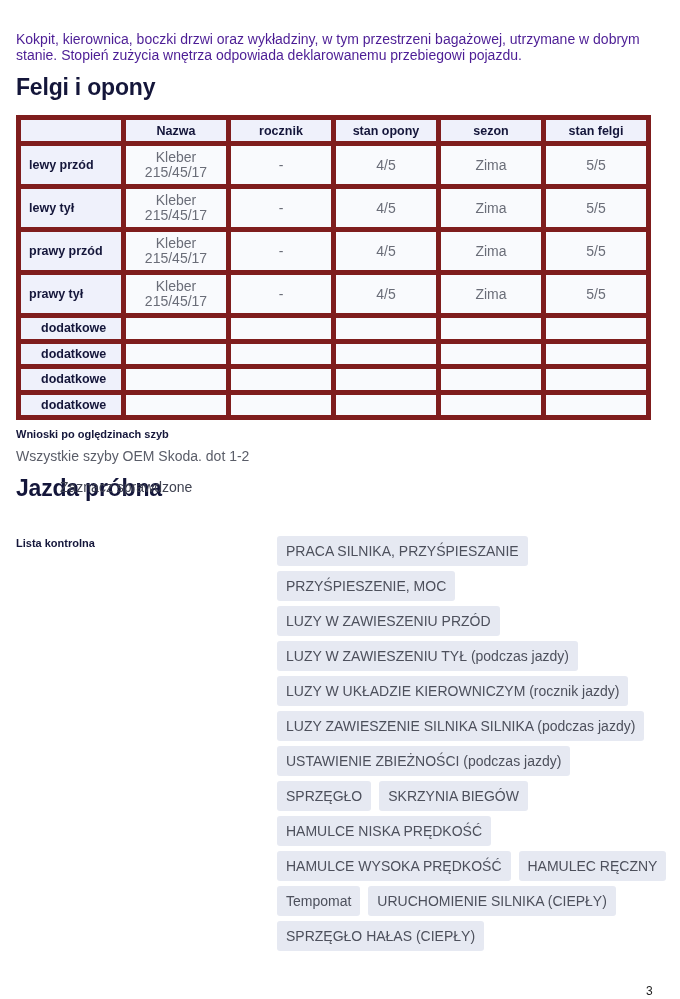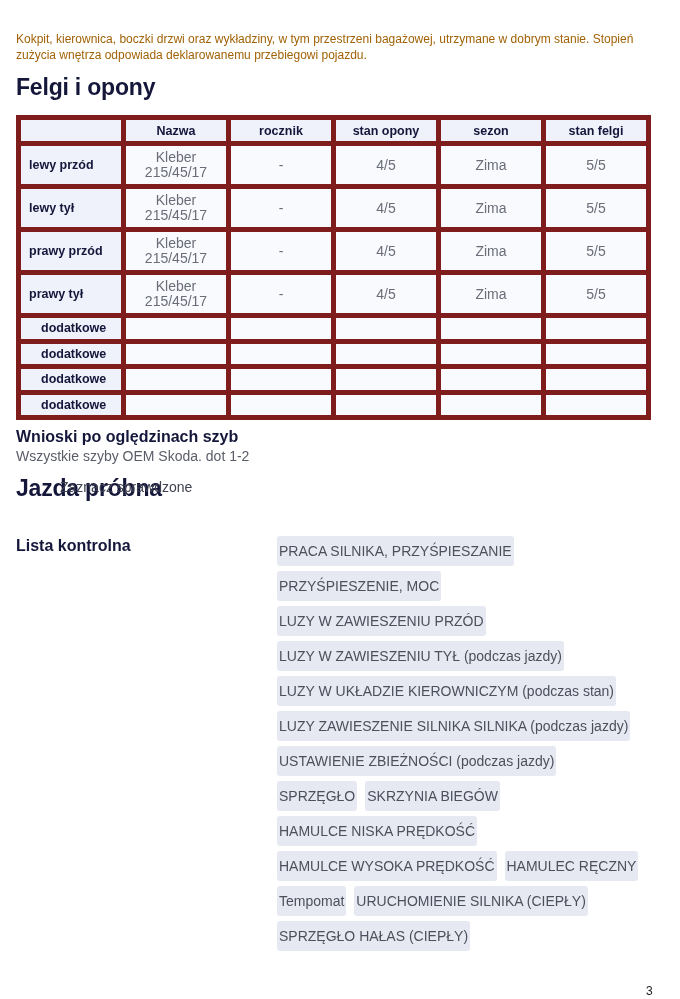--- a/index.html
+++ b/index.html
@@ -1,38 +1,38 @@
 <!DOCTYPE html>
 <html><head>
 <meta charset="utf-8">
 <style>
   * { box-sizing: border-box; margin: 0; padding: 0; }
   html, body { width: 680px; height: 999px; background: #ffffff; overflow: hidden; }
   body { font-family: "Liberation Sans", sans-serif; color: #4a4d5a; position: relative; }
   .page { position: absolute; left: 0; top: 0; width: 680px; height: 999px; }
-  .intro { position: absolute; left: 16px; top: 31px; width: 640px; font-size: 12px; line-height: 16px; color: #a16207; }
+  .intro { position: absolute; left: 16px; top: 31px; width: 640px; font-size: 14px; line-height: 16px; color: #4c1d95; }
   .h1 { position: absolute; left: 16px; font-size: 23px; font-weight: bold; color: #14163a; letter-spacing: -0.2px; }
   .h1.felgi { top: 74px; }
   .h1.jazda { top: 475px; }
   table.tires { position: absolute; left: 16px; top: 115px; width: 630px; border-collapse: collapse; table-layout: fixed; font-size: 14px; }
   table.tires td, table.tires th { border: 5px solid #7f1d1d; text-align: center; vertical-align: middle; }
   table.tires th { background: #eff1fb; color: #14163a; font-weight: bold; font-size: 12.5px; height: 26px; }
   table.tires td { background: #f9fafd; color: #6a6d78; }
   table.tires td.rowhead { background: #eff1fb; color: #14163a; font-weight: bold; font-size: 12.5px; text-align: left; padding-left: 8px; }
   table.tires tr.main td { height: 43px; line-height: 15px; }
   table.tires tr.extra td { height: 25.5px; padding-left: 20px; }
-  .sub-h { position: absolute; left: 16px; font-size: 16px; font-weight: bold; color: #14163a; }
+  .sub-h { position: absolute; left: 16px; font-size: 11px; font-weight: bold; color: #14163a; }
   .sub-h.szyby { top: 428px; }
   .sub-h.lista { top: 537px; text-align: center; }
   .plain { position: absolute; left: 16px; font-size: 14px; color: #5a5d68; }
   .plain.szyby { top: 448px; }
   .plain.jazda { top: 479px; color: #3f4250; margin-left: 44px; }
   .chips { position: absolute; left: 277px; top: 536px; width: 380px; }
   .chip-row { display: flex; gap: 8px; margin-bottom: 5px; }
-  .chip { background: #e6e9f2; color: #4d505c; font-size: 14px; height: 30px; line-height: 30px; padding: 0 2px; border-radius: 3px; white-space: nowrap; }
+  .chip { background: #e6e9f2; color: #4d505c; font-size: 14px; height: 30px; line-height: 30px; padding: 0 9px; border-radius: 3px; white-space: nowrap; }
   .pagenum { position: absolute; left: 646px; top: 984px; font-size: 12px; color: #222; }
 </style>
 </head>
 <body>
 
 <div class="page">
 
   <p class="intro">Kokpit, kierownica, boczki drzwi oraz wykładziny, w tym przestrzeni bagażowej, utrzymane w dobrym stanie. Stopień zużycia wnętrza odpowiada deklarowanemu przebiegowi pojazdu.</p>
 
   <h1 class="h1 felgi">Felgi i opony</h1>
@@ -139,21 +139,21 @@
     <div class="chip-row">
       <span class="chip">PRZYŚPIESZENIE, MOC</span>
     </div>
     <div class="chip-row">
       <span class="chip">LUZY W ZAWIESZENIU PRZÓD</span>
     </div>
     <div class="chip-row">
       <span class="chip">LUZY W ZAWIESZENIU TYŁ (podczas jazdy)</span>
     </div>
     <div class="chip-row">
-      <span class="chip">LUZY W UKŁADZIE KIEROWNICZYM (podczas stan)</span>
+      <span class="chip">LUZY W UKŁADZIE KIEROWNICZYM (rocznik jazdy)</span>
     </div>
     <div class="chip-row">
       <span class="chip">LUZY ZAWIESZENIE SILNIKA SILNIKA (podczas jazdy)</span>
     </div>
     <div class="chip-row">
       <span class="chip">USTAWIENIE ZBIEŻNOŚCI (podczas jazdy)</span>
     </div>
     <div class="chip-row">
       <span class="chip">SPRZĘGŁO</span>
       <span class="chip">SKRZYNIA BIEGÓW</span>

